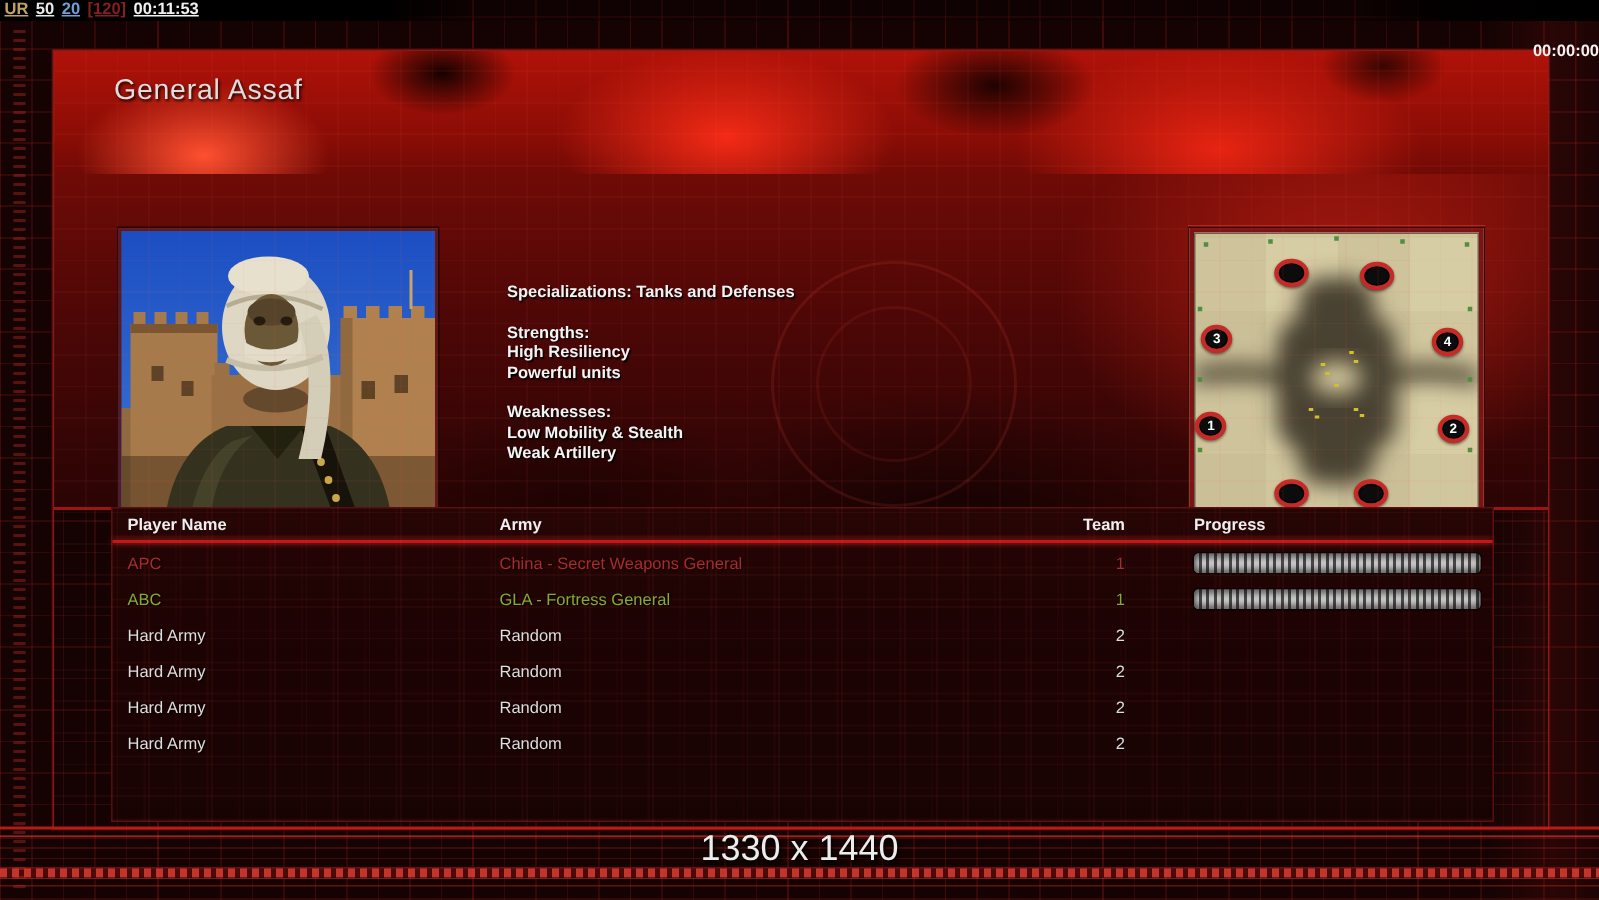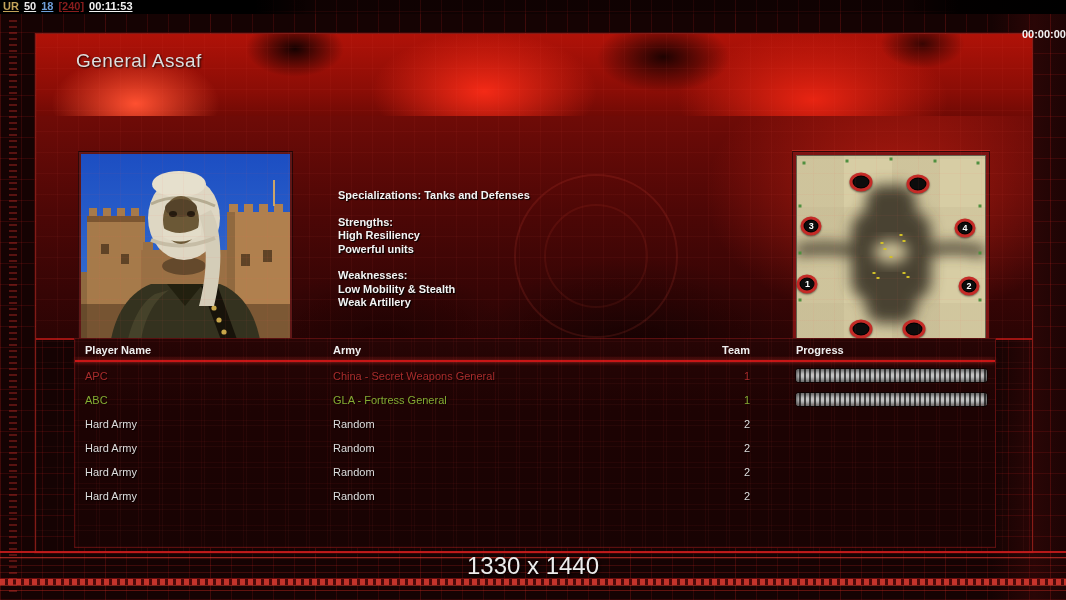--- a/index.html
+++ b/index.html
@@ -118,21 +118,21 @@
   .f-line3{position:absolute;left:0;top:590px;width:100%;height:1px;background:rgba(190,40,30,.45);}
   .resolution{position:absolute;left:0;top:551px;width:100%;height:30px;line-height:30px;
     text-align:center;font-size:24px;color:#ececec;text-shadow:1px 2px 3px #000;z-index:10;}
 </style>
 </head>
 <body>
 
 <div id="screen">
 
   <div class="topbar">
-    <div class="tb-left"><span class="tb-item" style="color: rgb(194, 163, 90);">UR</span><span class="tb-item" style="color: rgb(233, 233, 233);">50</span><span class="tb-item" style="color: rgb(111, 159, 216);">18</span><span class="tb-item" style="color: rgb(138, 29, 29);">[240]</span><span class="tb-item" style="color: rgb(242, 242, 242);">00:11:53</span></div>
+    <div class="tb-left"><span class="tb-item" style="color: rgb(194, 163, 90);">UR</span><span class="tb-item" style="color: rgb(233, 233, 233);">50</span><span class="tb-item" style="color: rgb(111, 159, 216);">20</span><span class="tb-item" style="color: rgb(138, 29, 29);">[120]</span><span class="tb-item" style="color: rgb(242, 242, 242);">00:11:53</span></div>
     <div class="tb-right">00:00:00</div>
   </div>
 
   <div class="left-ticker"></div>
 
   <div class="panel">
 
     <div class="panel-top">
       <div class="page-title">General Assaf</div>
     </div>

